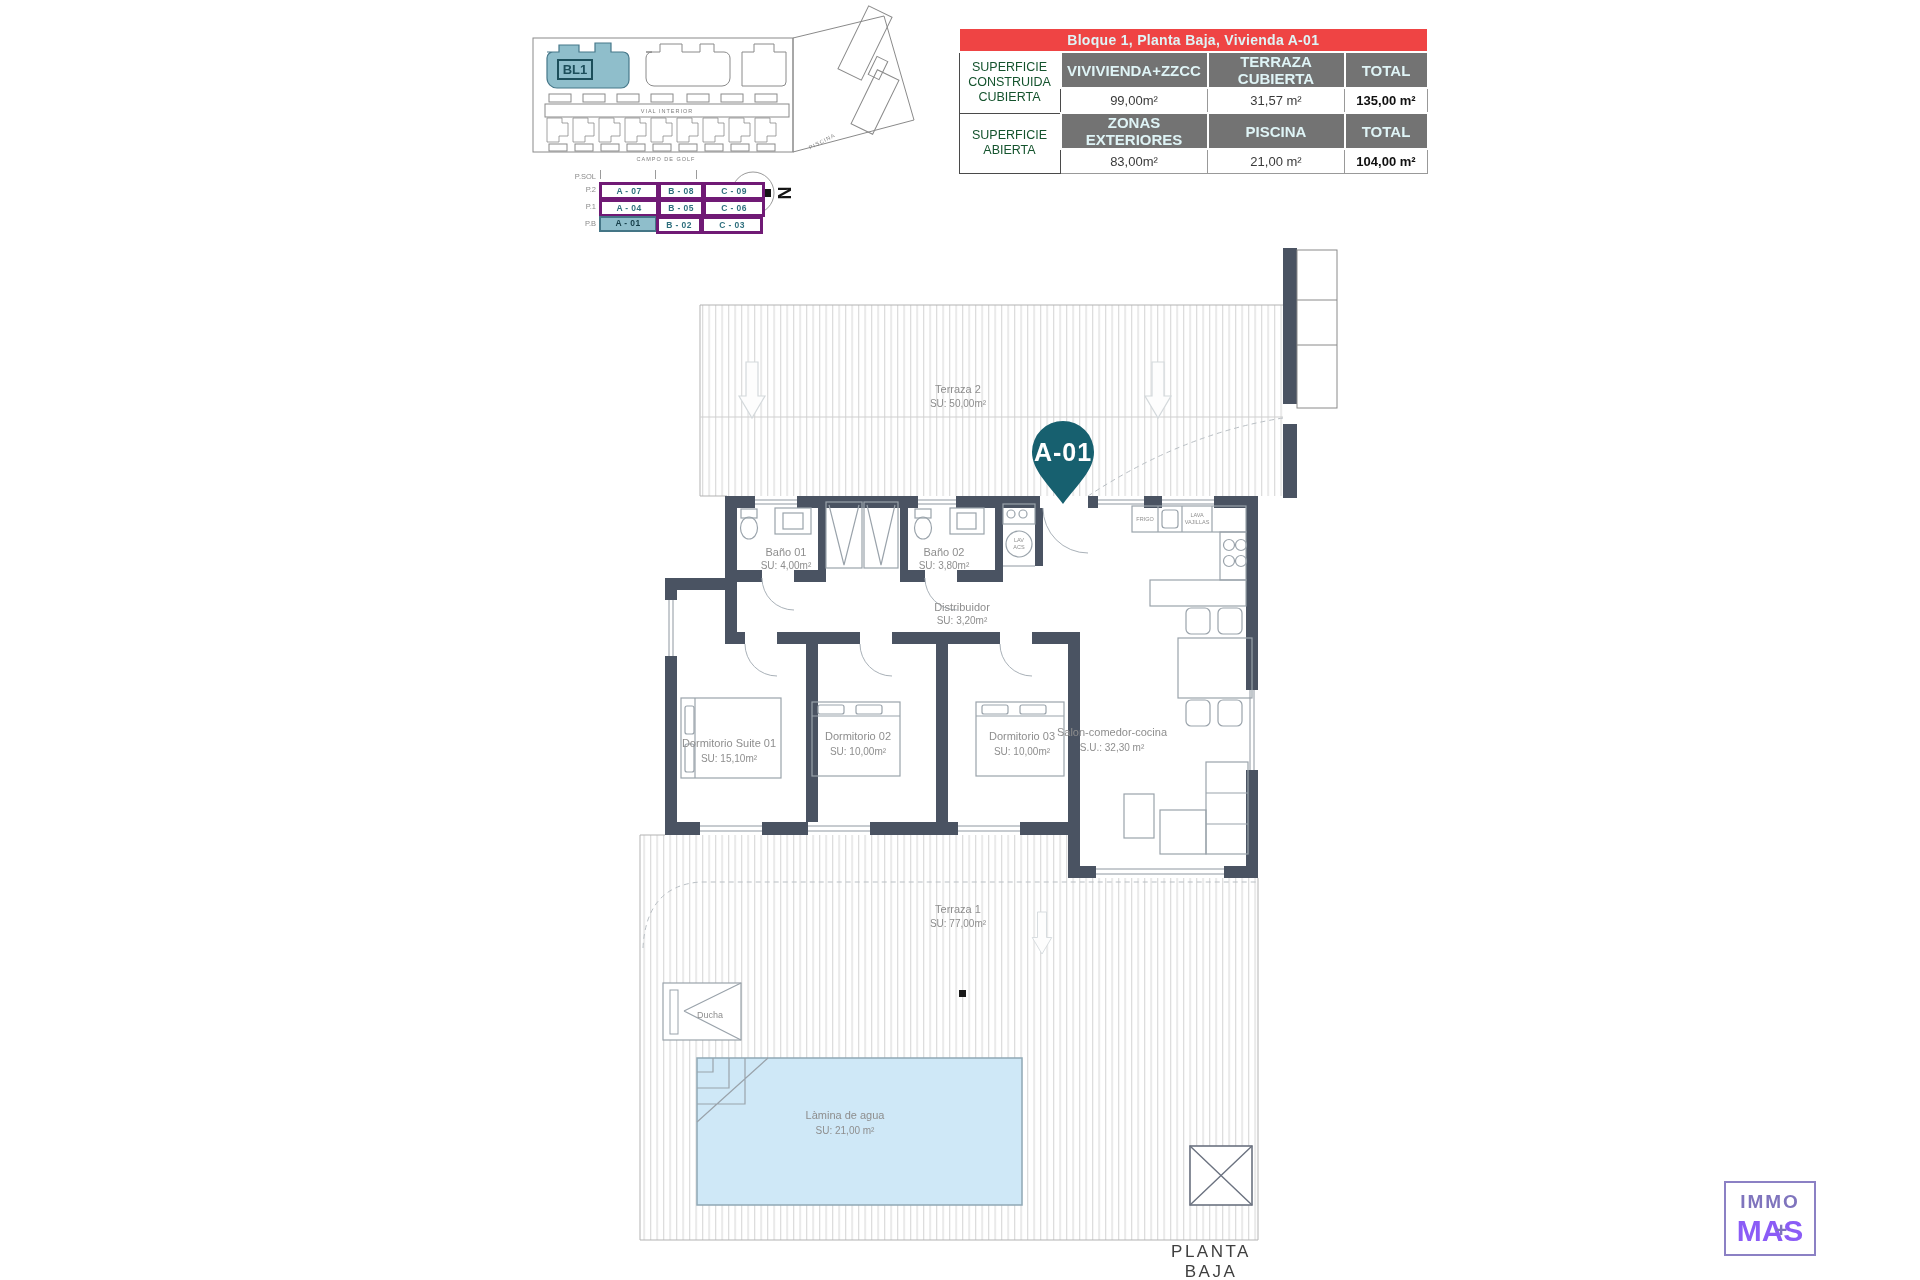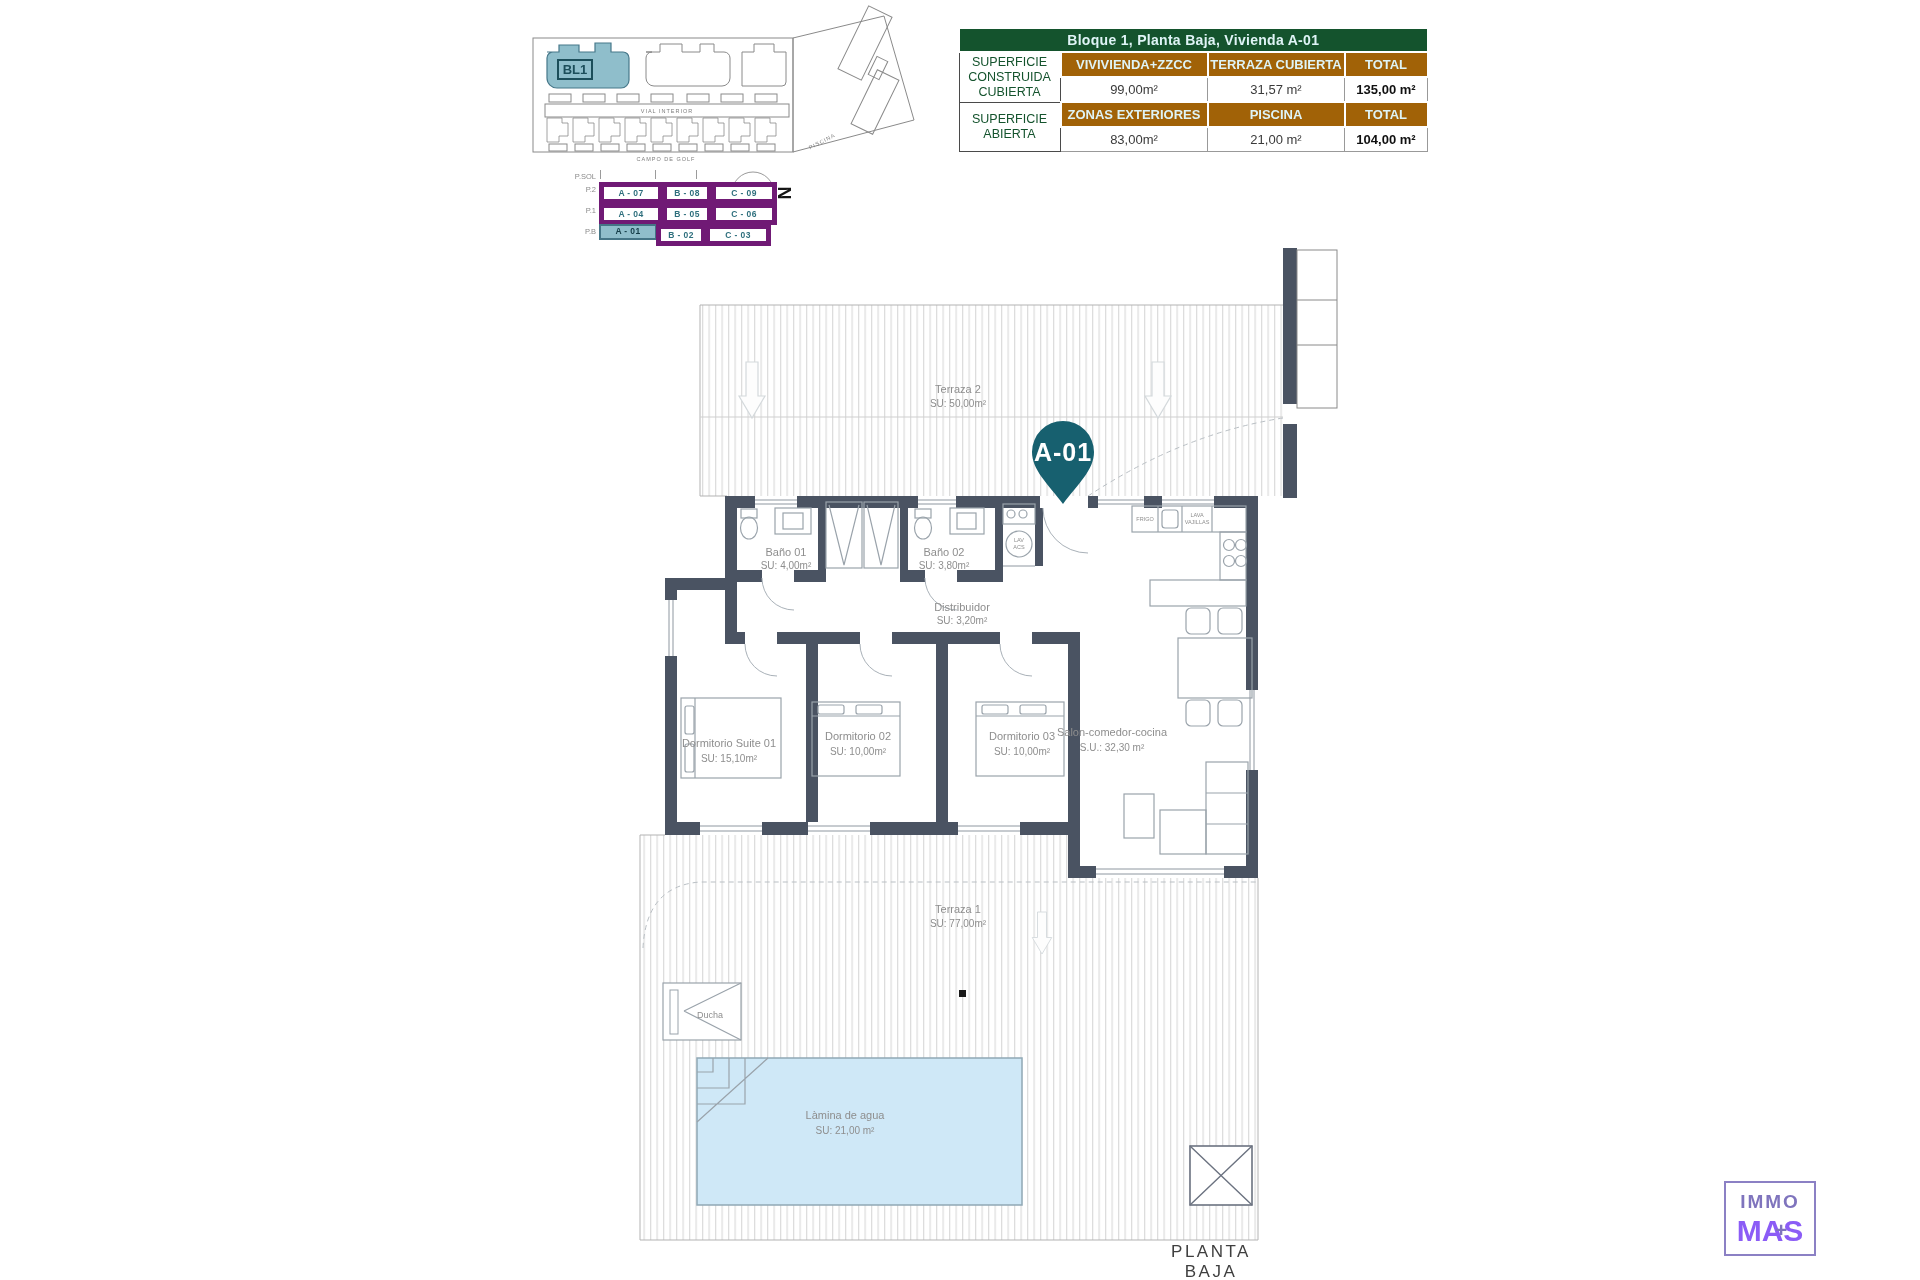--- a/index.html
+++ b/index.html
@@ -5,36 +5,36 @@
   html,body{margin:0;padding:0;background:#fff;}
   #canvas{position:relative;width:1920px;height:1280px;background:#fff;overflow:hidden;
           font-family:"Liberation Sans",sans-serif;}
   #plan-svg{position:absolute;left:0;top:0;width:1920px;height:1280px;
             font-family:"Liberation Sans",sans-serif;}
 
   
   #sumtable{position:absolute;left:958px;top:27px;border-collapse:collapse;table-layout:fixed;
             font-family:"Liberation Sans",sans-serif;}
   #sumtable td{padding:0;text-align:center;vertical-align:middle;}
-  .t-title{background:#14532d;color:#DFF4F6;font-weight:bold;font-size:14px;height:22px;
+  .t-title{background:#ef4444;color:#DFF4F6;font-weight:bold;font-size:14px;height:22px;
            border:2px solid #fff;letter-spacing:.3px;}
   .t-label{background:#fff;border:1px solid #4a4a4a;color:#14532d;font-size:12.5px;
            width:100px;line-height:1.2;}
-  .t-head{background:#a16207;color:#DFF4F6;font-weight:bold;font-size:13px;height:23px;
+  .t-head{background:#737373;color:#DFF4F6;font-weight:bold;font-size:15px;height:23px;
           border:2px solid #fff;}
   .t-val{background:#fff;font-size:13px;color:#3a3a3a;height:23px;
          border-left:1px solid #999;border-right:1px solid #999;border-bottom:1px solid #999;}
   .t-val.total{font-weight:bold;color:#101010;border-radius:12px;}
 
   
   #matrix{position:absolute;left:534px;top:170px;font-family:"Liberation Sans",sans-serif;}
   .mrow{display:flex;margin-left:36px;}
   .mlab{width:26px;font-size:7.5px;color:#8a8a8a;text-align:right;padding-right:4px;line-height:13px;}
   .mtick{border-left:1px solid #9b9b9b;height:9px;}
-  .mcell{border:5px solid #701a75;margin-left:-1px;margin-top:-1px;font-size:8.5px;font-weight:bold;
+  .mcell{border:3px solid #701a75;margin-left:-1px;margin-top:-1px;font-size:8.5px;font-weight:bold;
          color:#2e6f7d;text-align:center;line-height:12px;height:12px;background:#fff;letter-spacing:.4px;}
   .c1{width:54px;} .c2{width:40px;} .c3{width:56px;}
   .mhl{background:#8FBECB;border:2px solid #447586;color:#143d48;line-height:10px;}
 
   
   #plan-title{position:absolute;left:1145px;top:1242px;width:132px;text-align:center;
               font-size:17px;letter-spacing:2.5px;color:#3f3f3f;}
 
   
   #logo{position:absolute;left:1724px;top:1181px;width:88px;height:71px;border:2px solid #8b80c4;

